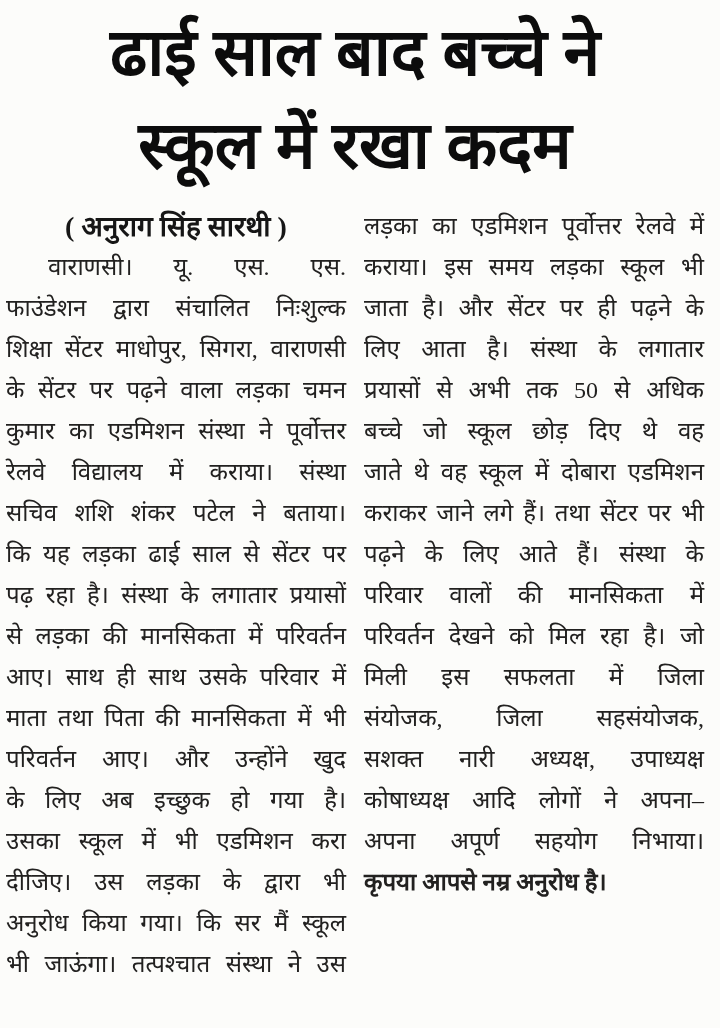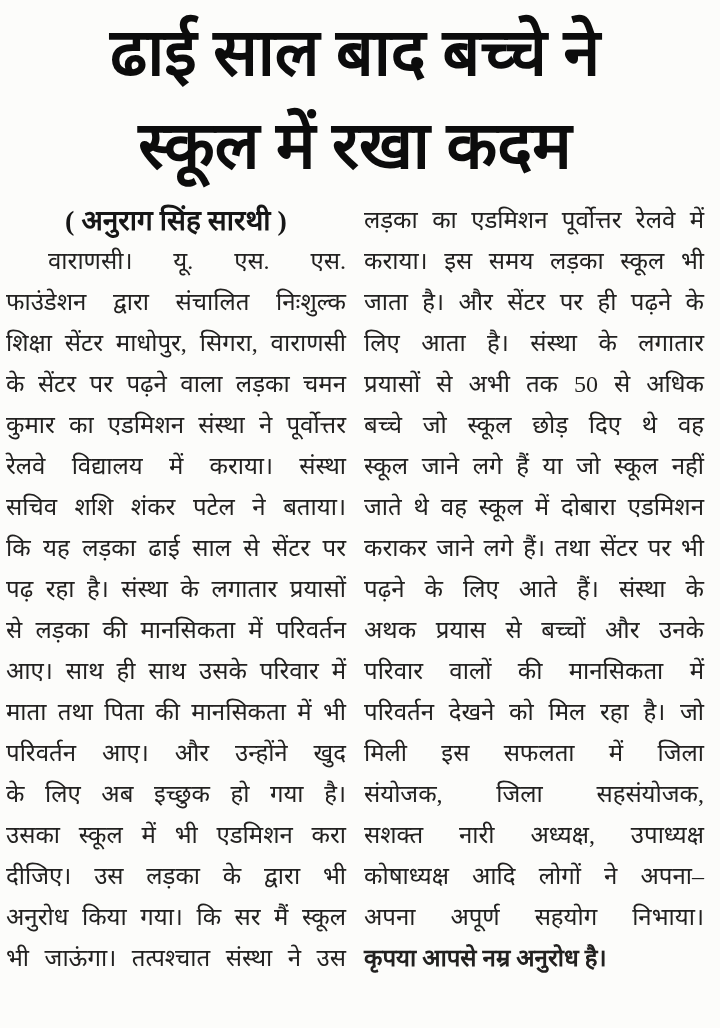--- a/index.html
+++ b/index.html
@@ -28,21 +28,21 @@
     font-weight: 700;
     line-height: 93px;
     color: #0c0c0c;
     letter-spacing: 0px;
   }
   .headline .hl-line {
     display: block;
     white-space: nowrap;
   }
   .columns {
-    margin-top: 8px;
+    margin-top: 14px;
     display: flex;
     gap: 18px;
   }
   .col {
     flex: 1 1 0;
     min-width: 0;
   }
   .byline {
     font-weight: 700;
     font-size: 28px;
@@ -106,25 +106,23 @@
     </div>
 
     <div class="col col-right">
       <div class="lines">
           <div class="line">लड़का का एडमिशन पूर्वोत्तर रेलवे में</div>
           <div class="line">कराया। इस समय लड़का स्कूल भी</div>
           <div class="line">जाता है। और सेंटर पर ही पढ़ने के</div>
           <div class="line">लिए आता है। संस्था के लगातार</div>
           <div class="line">प्रयासों से अभी तक 50 से अधिक</div>
           <div class="line">बच्चे जो स्कूल छोड़ दिए थे वह</div>
-          <div class="line">स्कूल जाने लगे हैं या जो स्कूल नहीं</div>
           <div class="line">जाते थे वह स्कूल में दोबारा एडमिशन</div>
           <div class="line">कराकर जाने लगे हैं। तथा सेंटर पर भी</div>
           <div class="line">पढ़ने के लिए आते हैं। संस्था के</div>
-          <div class="line">अथक प्रयास से बच्चों और उनके</div>
           <div class="line">परिवार वालों की मानसिकता में</div>
           <div class="line">परिवर्तन देखने को मिल रहा है। जो</div>
           <div class="line">मिली इस सफलता में जिला</div>
           <div class="line">संयोजक, जिला सहसंयोजक,</div>
           <div class="line">सशक्त नारी अध्यक्ष, उपाध्यक्ष</div>
           <div class="line">कोषाध्यक्ष आदि लोगों ने अपना–</div>
           <div class="line">अपना अपूर्ण सहयोग निभाया।</div>
           <div class="line">कृपया आपसे नम्र अनुरोध है।</div>
         </div>
     </div>

